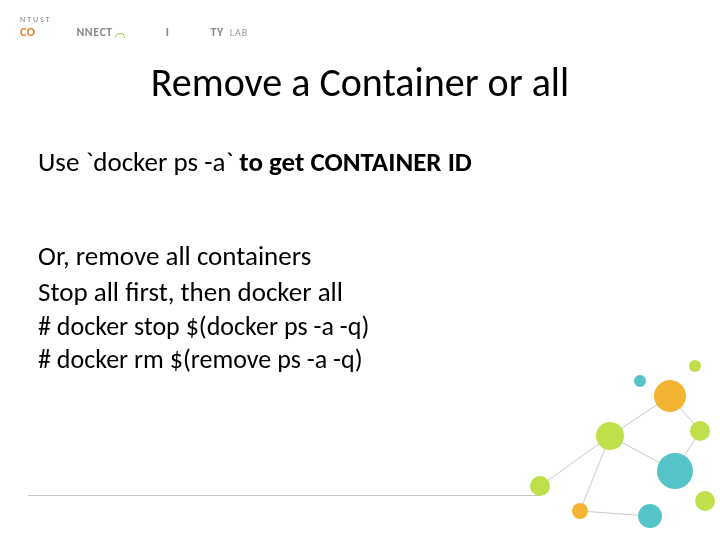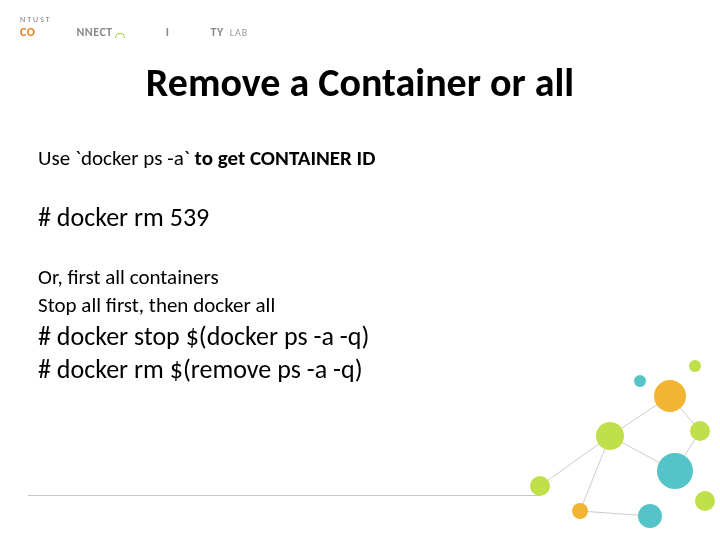--- a/index.html
+++ b/index.html
@@ -6,23 +6,23 @@
   html, body { width: 720px; height: 540px; overflow: hidden; font-family: Calibri, "Segoe UI", Arial, sans-serif; background: #fff; color: #000; }
   .slide { position: relative; width: 720px; height: 536px; }
   .logo { position: absolute; top: 14px; left: 20px; font-size: 12px; letter-spacing: 0.5px; }
   .logo .ntust { font-size: 8px; color: #777; letter-spacing: 2px; display:block; margin-bottom:1px;}
   .logo .word { font-weight: 700; }
   .logo .c { color: #e67e22; }
   .logo .n { color: #888; padding-left: 41px; }
   .logo .wifi { display:inline-block; width:12px; height:12px; position:relative; vertical-align:middle; }
   .logo .wifi::before { content:""; position:absolute; left:2px; top:6px; width:8px; height:4px; border:1.5px solid #9acd32; border-bottom:none; border-radius:8px 8px 0 0;}
   .logo .lab { color:#999; font-size:10px; letter-spacing:1px; margin-left:3px;text-align:right;}
-  .title { position:absolute; top:58px; left:0; right:0; text-align:center; font-size:40px; font-weight:700; color:#000; }
+  .title { position:absolute; top:58px; left:0; right:0; text-align:center; font-size:40px; font-weight:400; color:#000; }
   .body { position:absolute; top:145px; left:38px; right:60px; }
-  .line { font-size:21px; line-height:1.25; margin-bottom:2px; }
+  .line { font-size:27px; line-height:1.25; margin-bottom:2px; }
   .cmd { font-size:26px; line-height:1.25; }
   .gap { height:28px; }
   .gap2 { height:30px; }
   .footer-line { position:absolute; left:28px; right:180px; bottom:40px; height:0; border-top:1px solid #c7c7c7; }
   .deco { position:absolute; right:0; bottom:0; width:220px; height:200px; pointer-events:none; }
 </style>
 </head>
 <body>
 
 <div class="slide">
@@ -35,23 +35,22 @@
     <span class="lab">LAB</span>
   </div>
 
   <div class="title">Remove a Container or all</div>
 
   <div class="body">
     <div class="line">
       <span>Use `docker ps -a` </span><b>to get CONTAINER ID</b>
     </div>
     <div class="gap"></div>
-    <div class="cmd"># docker rm 539</div>
     <div class="gap2"></div>
-    <div class="line">Or, first all containers</div>
+    <div class="line">Or, remove all containers</div>
     <div class="line">Stop all first, then docker all</div>
     <div class="cmd"># docker stop $(docker ps -a -q)</div>
     <div class="cmd"># docker rm $(remove ps -a -q)</div>
   </div>
 
   <div class="footer-line"></div>
 
   <svg class="deco" viewBox="0 0 220 200">
     <g stroke="#ccc" stroke-width="1" fill="none">
       <line x1="40" y1="150" x2="110" y2="100"></line>

